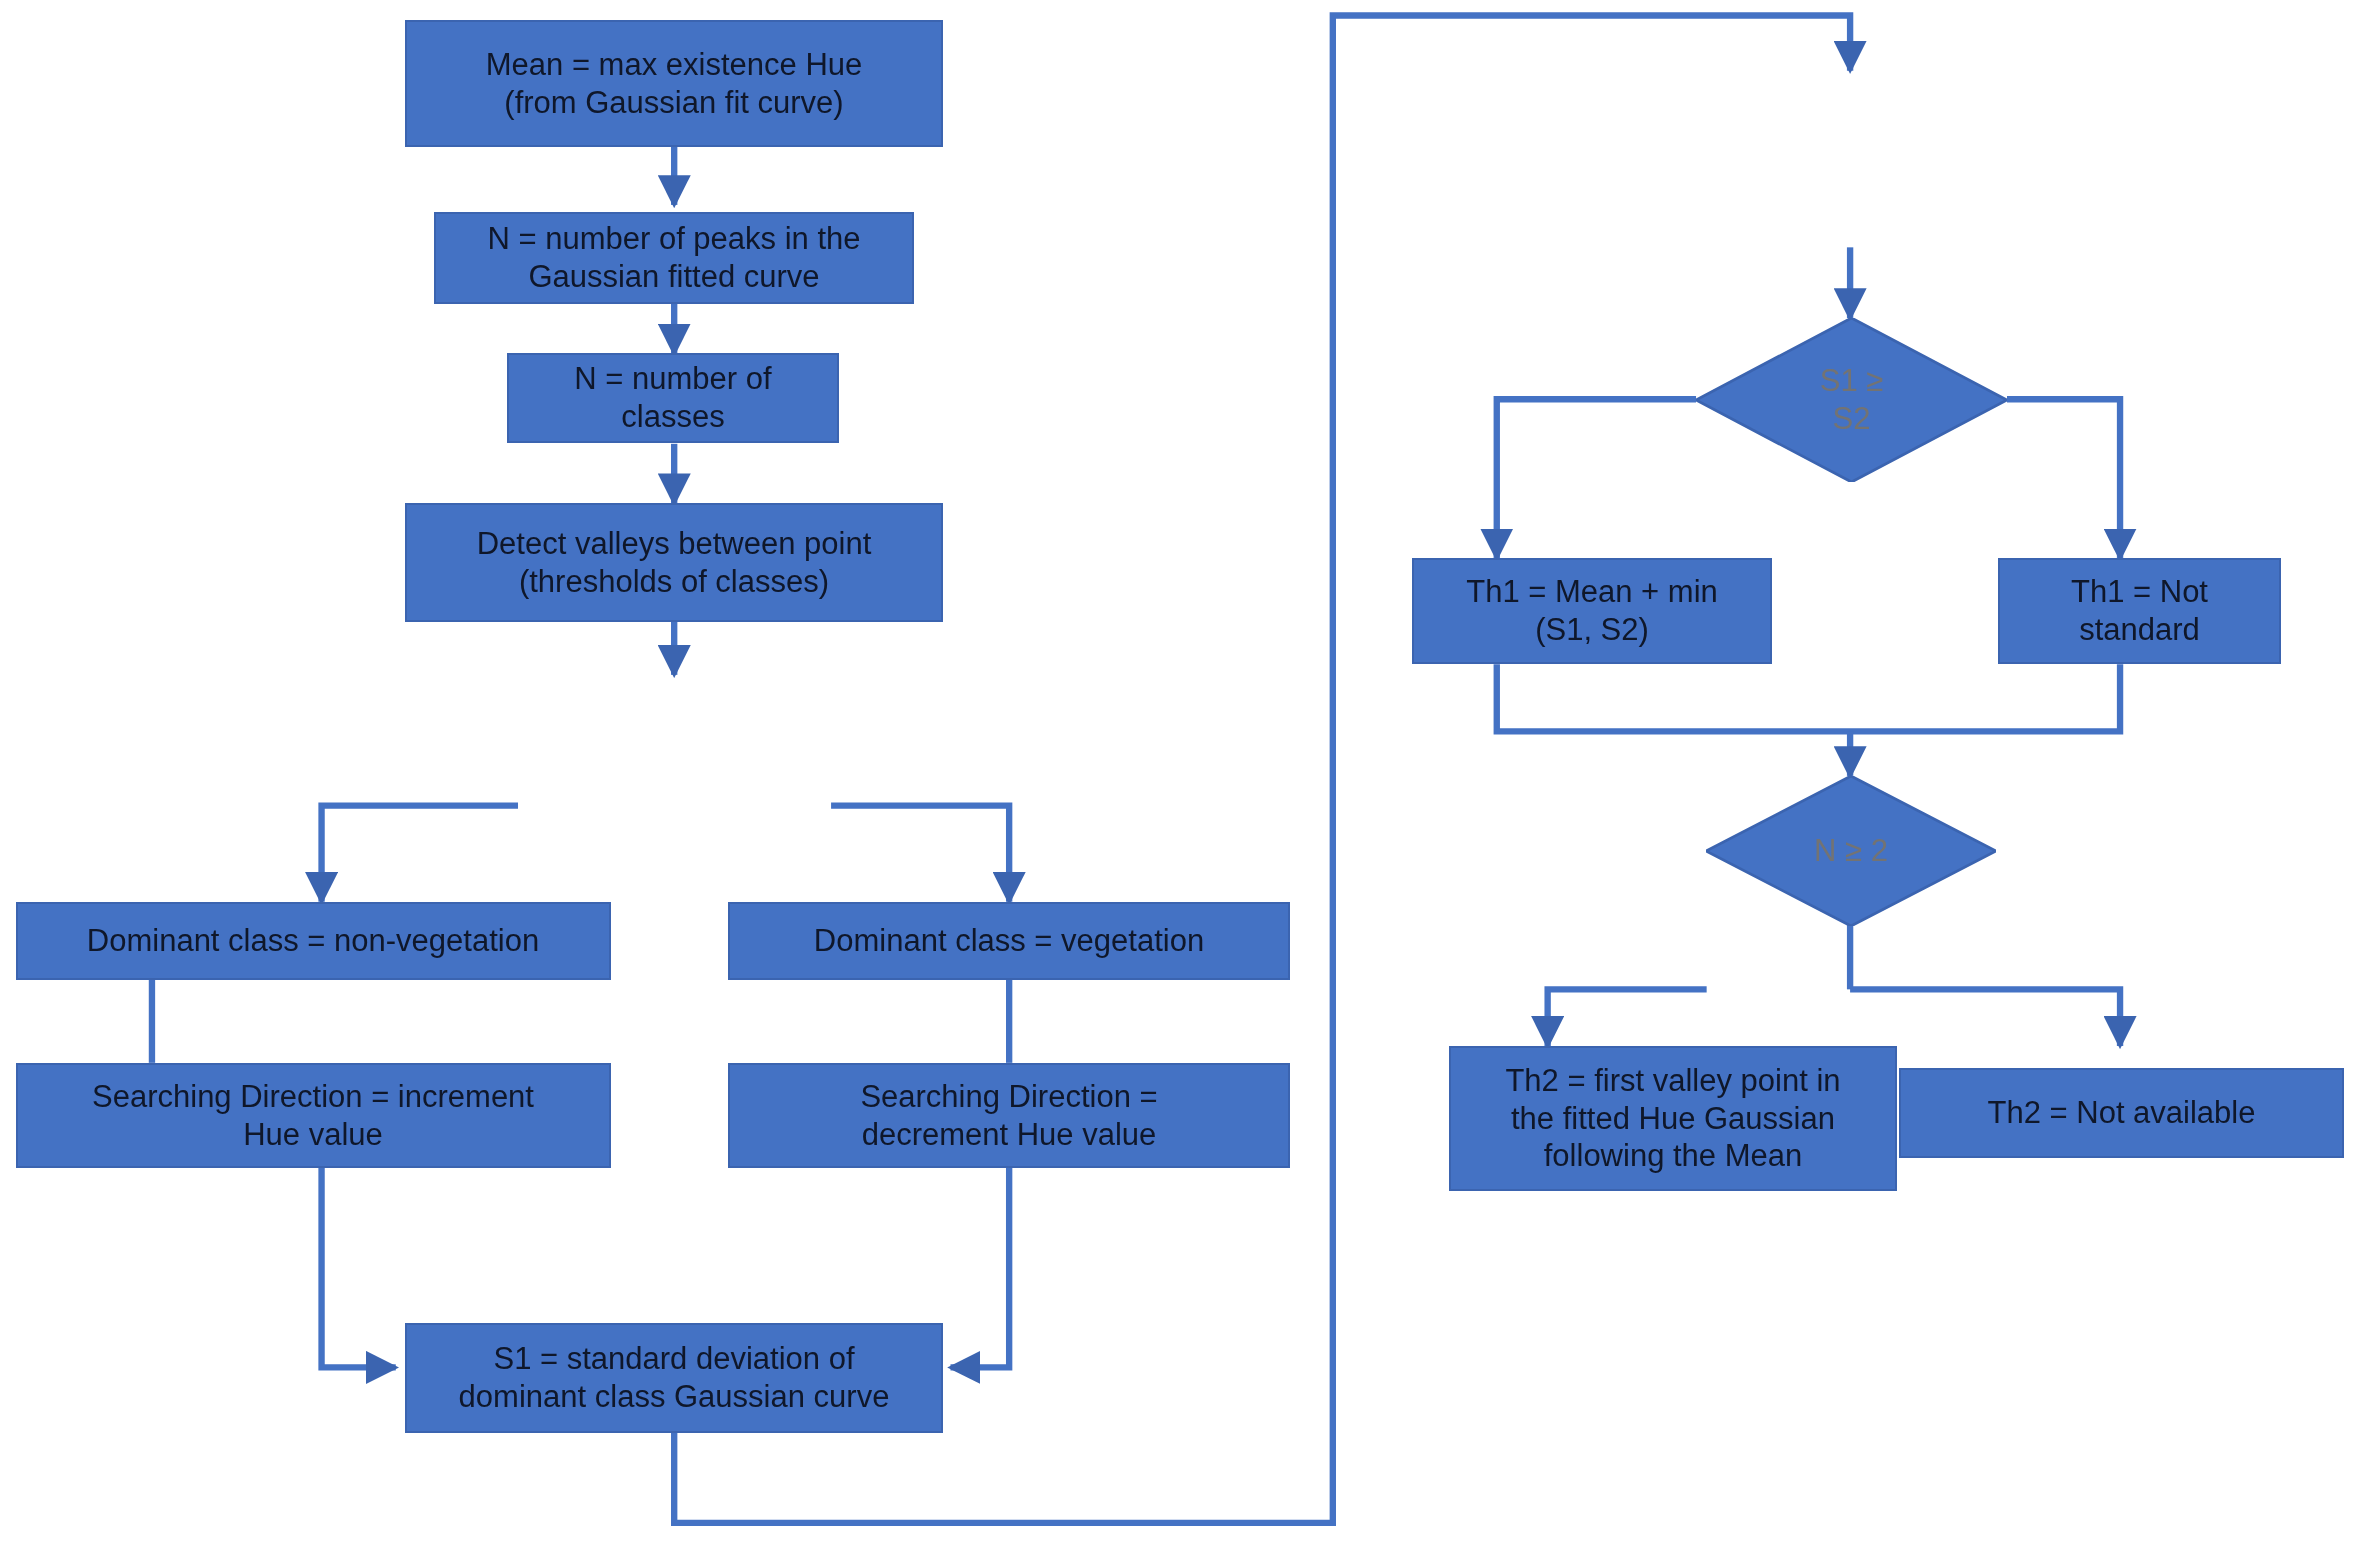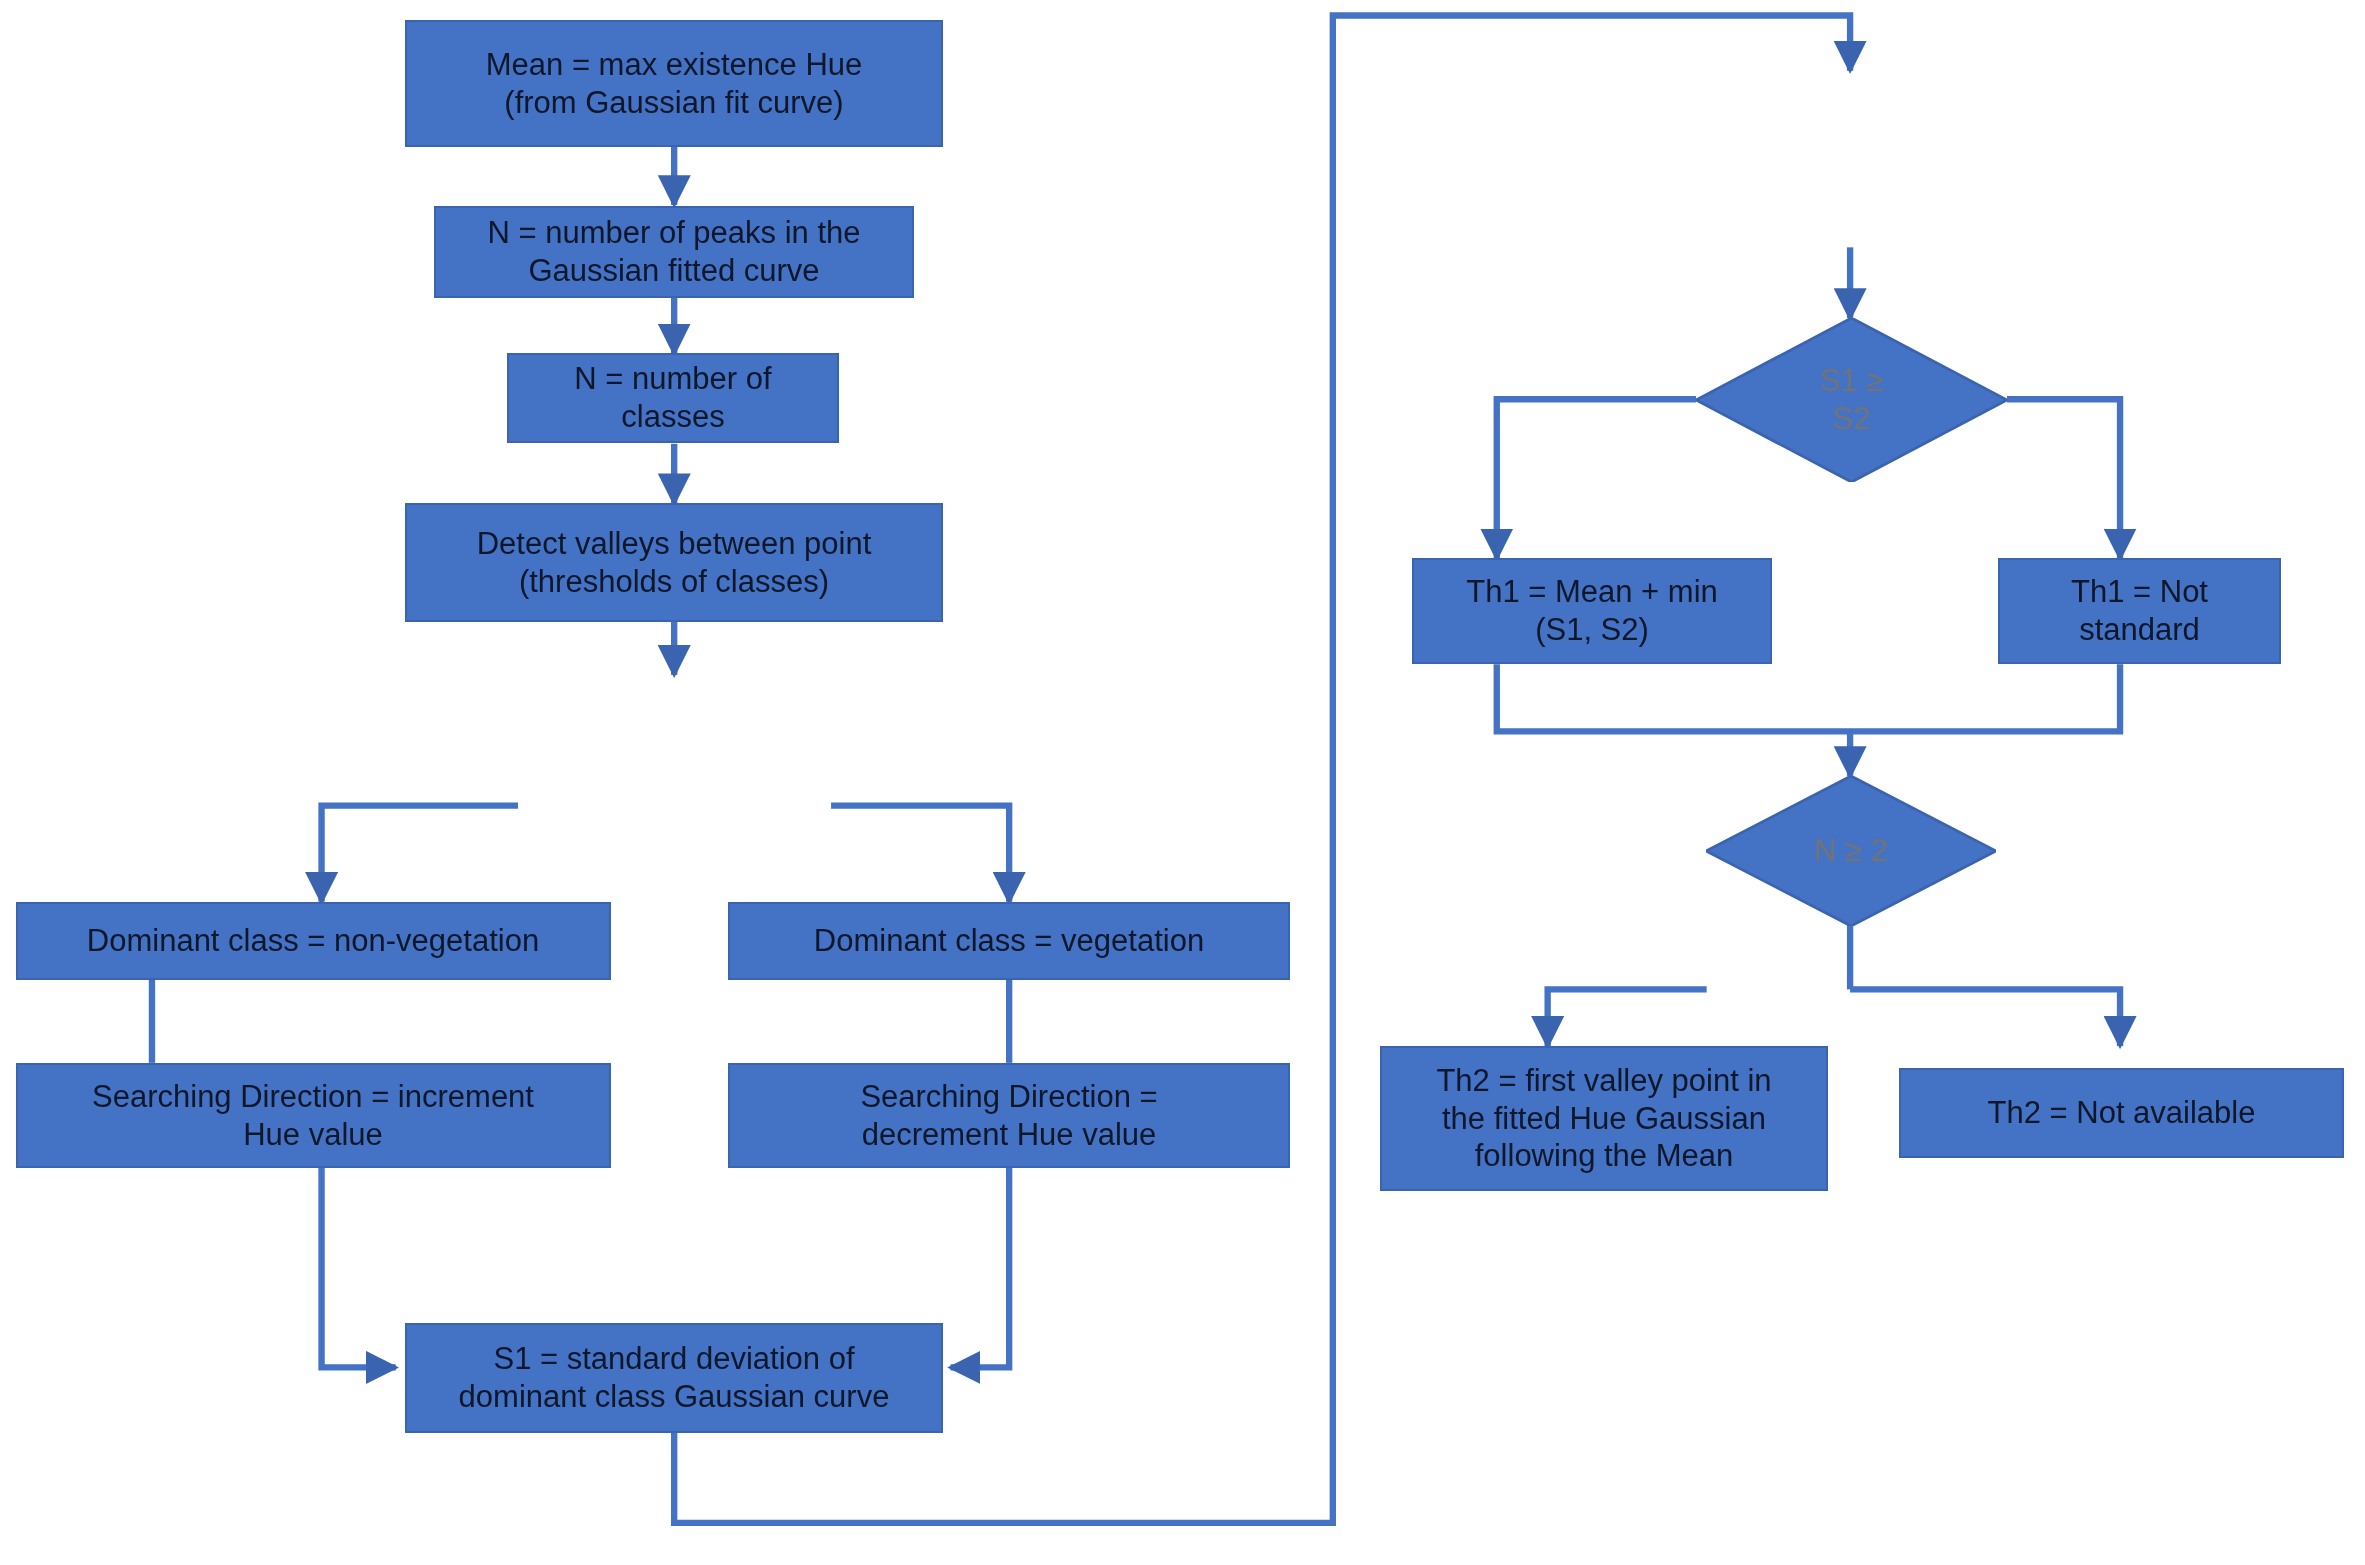--- a/index.html
+++ b/index.html
@@ -113,21 +113,21 @@
       <path d="M 2618 1282 L 2618 1400"></path>
       <path d="M 2618 1400 L 3000 1400 L 3000 1480" marker-end="url(#arrow)"></path>
     </g>
   </svg>
 
   <div class="node box" style="left:405px; top:20px; width:538px; height:127px;">
     <span class="nodetext">Mean = max existence Hue
 (from Gaussian fit curve)</span>
   </div>
 
-  <div class="node box" style="left:434px; top:206px; width:480px; height:92px;">
+  <div class="node box" style="left:434px; top:212px; width:480px; height:92px;">
     <span class="nodetext">N = number of peaks in the
 Gaussian fitted curve</span>
   </div>
 
   <div class="node box" style="left:507px; top:353px; width:332px; height:90px;">
     <span class="nodetext">N = number of
 classes</span>
   </div>
 
   <div class="node box" style="left:405px; top:503px; width:538px; height:119px;">
@@ -178,21 +178,21 @@
 standard</span>
   </div>
 
   <div class="diamond-wrap" style="left:1706px; top:776px; width:290px; height:150px;">
     <svg width="290" height="150" viewBox="0 0 410 212" xmlns="http://www.w3.org/2000/svg">
       <polygon points="205,0 410,106 205,212 0,106" fill="#4472C4" stroke="#3B64B0" stroke-width="4"></polygon>
     </svg>
     <div class="diamond-label">N ≥ 2</div>
   </div>
 
-  <div class="node box" style="left:1380px; top:1046px; width:448px; height:145px;">
+  <div class="node box" style="left:1449px; top:1046px; width:448px; height:145px;">
     <span class="nodetext">Th2 = first valley point in
 the fitted Hue Gaussian
 following the Mean</span>
   </div>
 
   <div class="node box" style="left:1899px; top:1068px; width:445px; height:90px;">
     <span class="nodetext">Th2 = Not available</span>
   </div>
 
 </div>

